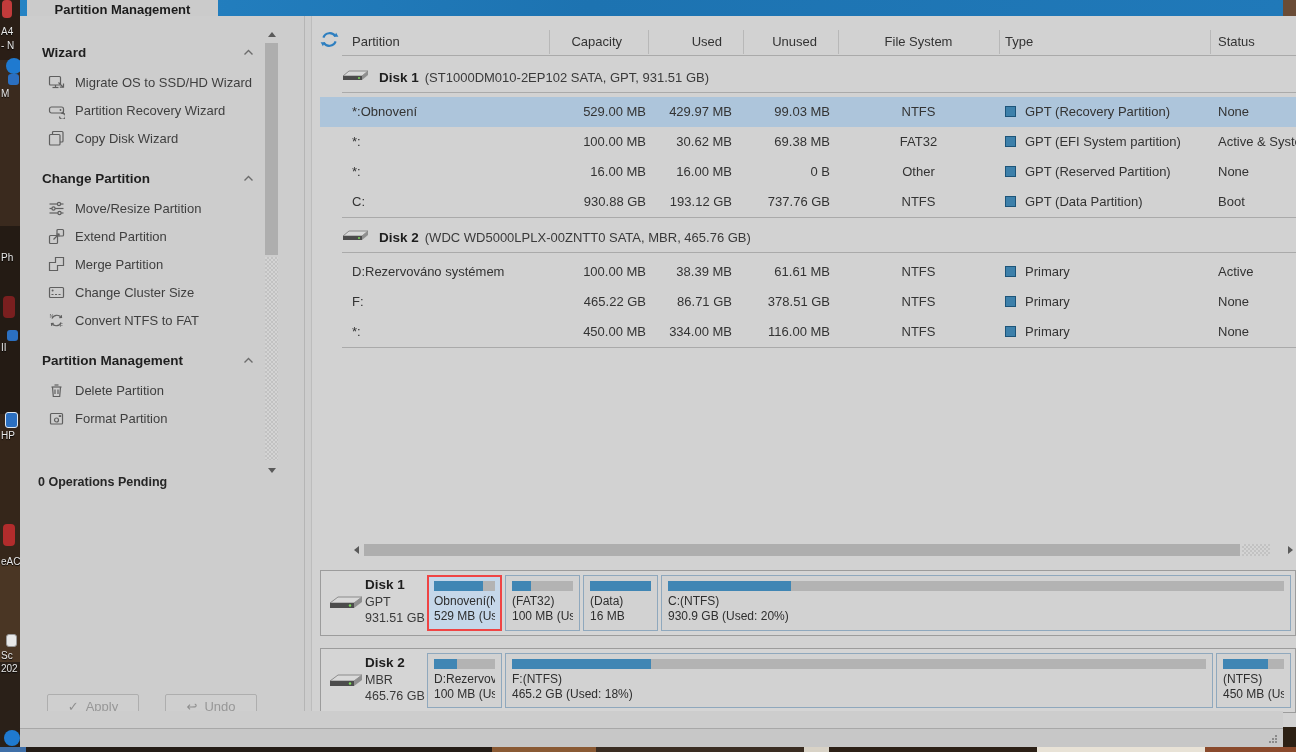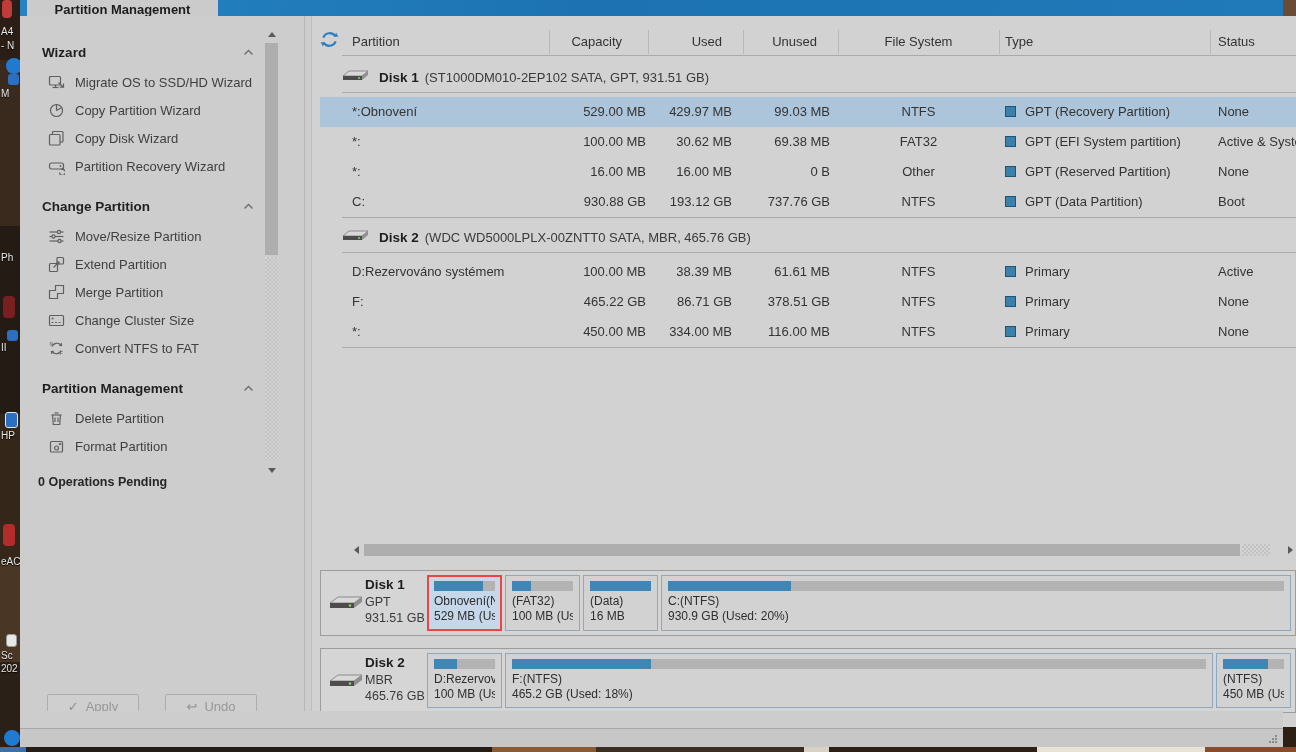--- a/index.html
+++ b/index.html
@@ -181,46 +181,36 @@
                 <path d="M7.5 11v2.5"></path>
                 <path d="M10.5 8.5l4.5 4.5"></path>
                 <path d="M15.5 9.5v3.7h-3.7"></path>
               </svg>
             </span>
             <span class="s-label">Migrate OS to SSD/HD Wizard</span>
           </div>
           <div class="side-item">
             <span class="s-icon">
               <svg viewBox="0 0 17 17">
-                <circle cx="8.5" cy="8.5" r="6"></circle>
-                <path d="M8.5 8.5V2.5"></path>
-                <path d="M8.5 8.5l4.3-2.4"></path>
-              </svg>
-            </span>
-            <span class="s-label">Copy Partition Wizard</span>
-          </div>
-          <div class="side-item">
-            <span class="s-icon">
-              <svg viewBox="0 0 17 17">
-                <rect x="4.5" y="1.5" width="10.5" height="10.5" rx="1"></rect>
-                <rect x="1.5" y="4.5" width="10.5" height="10.5" rx="1" fill="#cdcdcd"></rect>
-              </svg>
-            </span>
-            <span class="s-label">Copy Disk Wizard</span>
-          </div>
-          <div class="side-item">
-            <span class="s-icon">
-              <svg viewBox="0 0 17 17">
                 <rect x="1.5" y="5" width="14" height="6" rx="2"></rect>
                 <circle cx="12.5" cy="8" r="0.9" fill="#5f5f5f" stroke="none"></circle>
                 <path d="M11.5 14.5a3 3 0 1 0 3.5-3.2"></path>
                 <path d="M15.5 9.5l-0.3 2-2-0.3"></path>
               </svg>
             </span>
             <span class="s-label">Partition Recovery Wizard</span>
+          </div>
+          <div class="side-item">
+            <span class="s-icon">
+              <svg viewBox="0 0 17 17">
+                <rect x="4.5" y="1.5" width="10.5" height="10.5" rx="1"></rect>
+                <rect x="1.5" y="4.5" width="10.5" height="10.5" rx="1" fill="#cdcdcd"></rect>
+              </svg>
+            </span>
+            <span class="s-label">Copy Disk Wizard</span>
           </div>
           <div class="sec-gap"></div>
           <div class="sec-head">
             <span class="sec-title">Change Partition</span>
             <span class="caret">
               <svg width="11" height="7" viewBox="0 0 11 7">
                 <polyline points="1.5,5.5 5.5,1.5 9.5,5.5" fill="none" stroke="#555" stroke-width="1.4"></polyline>
               </svg>
             </span>
           </div>

